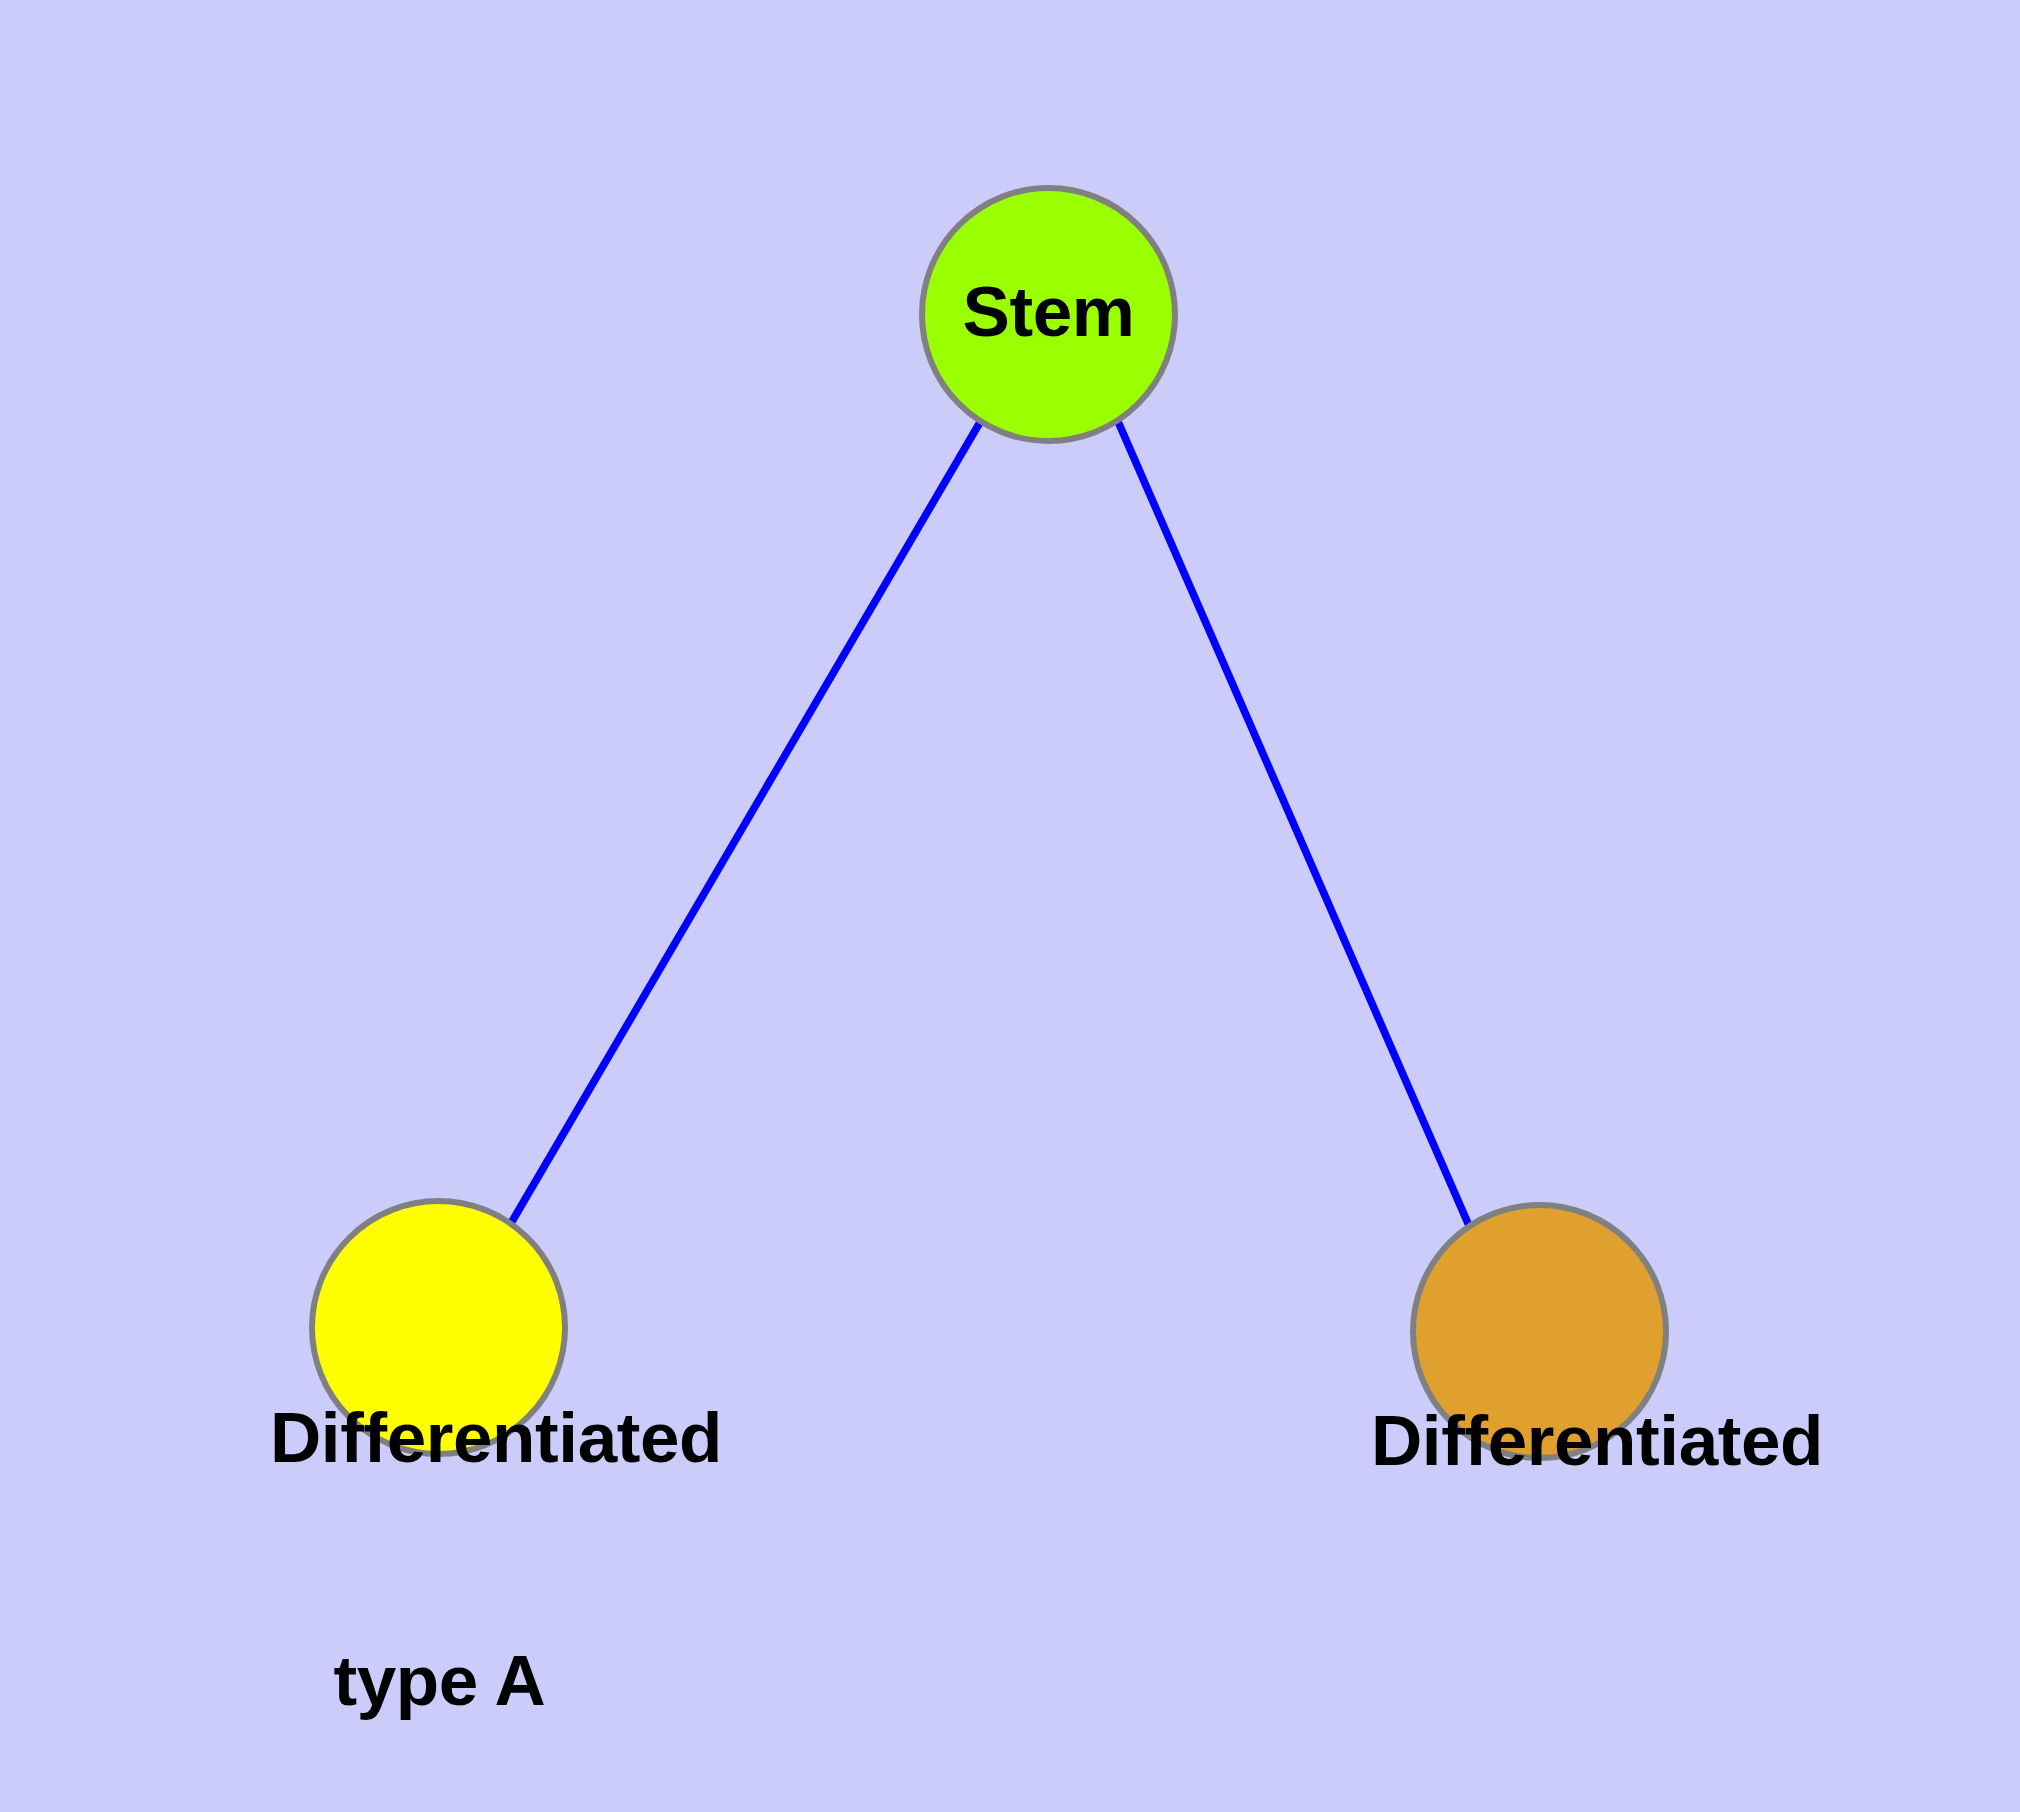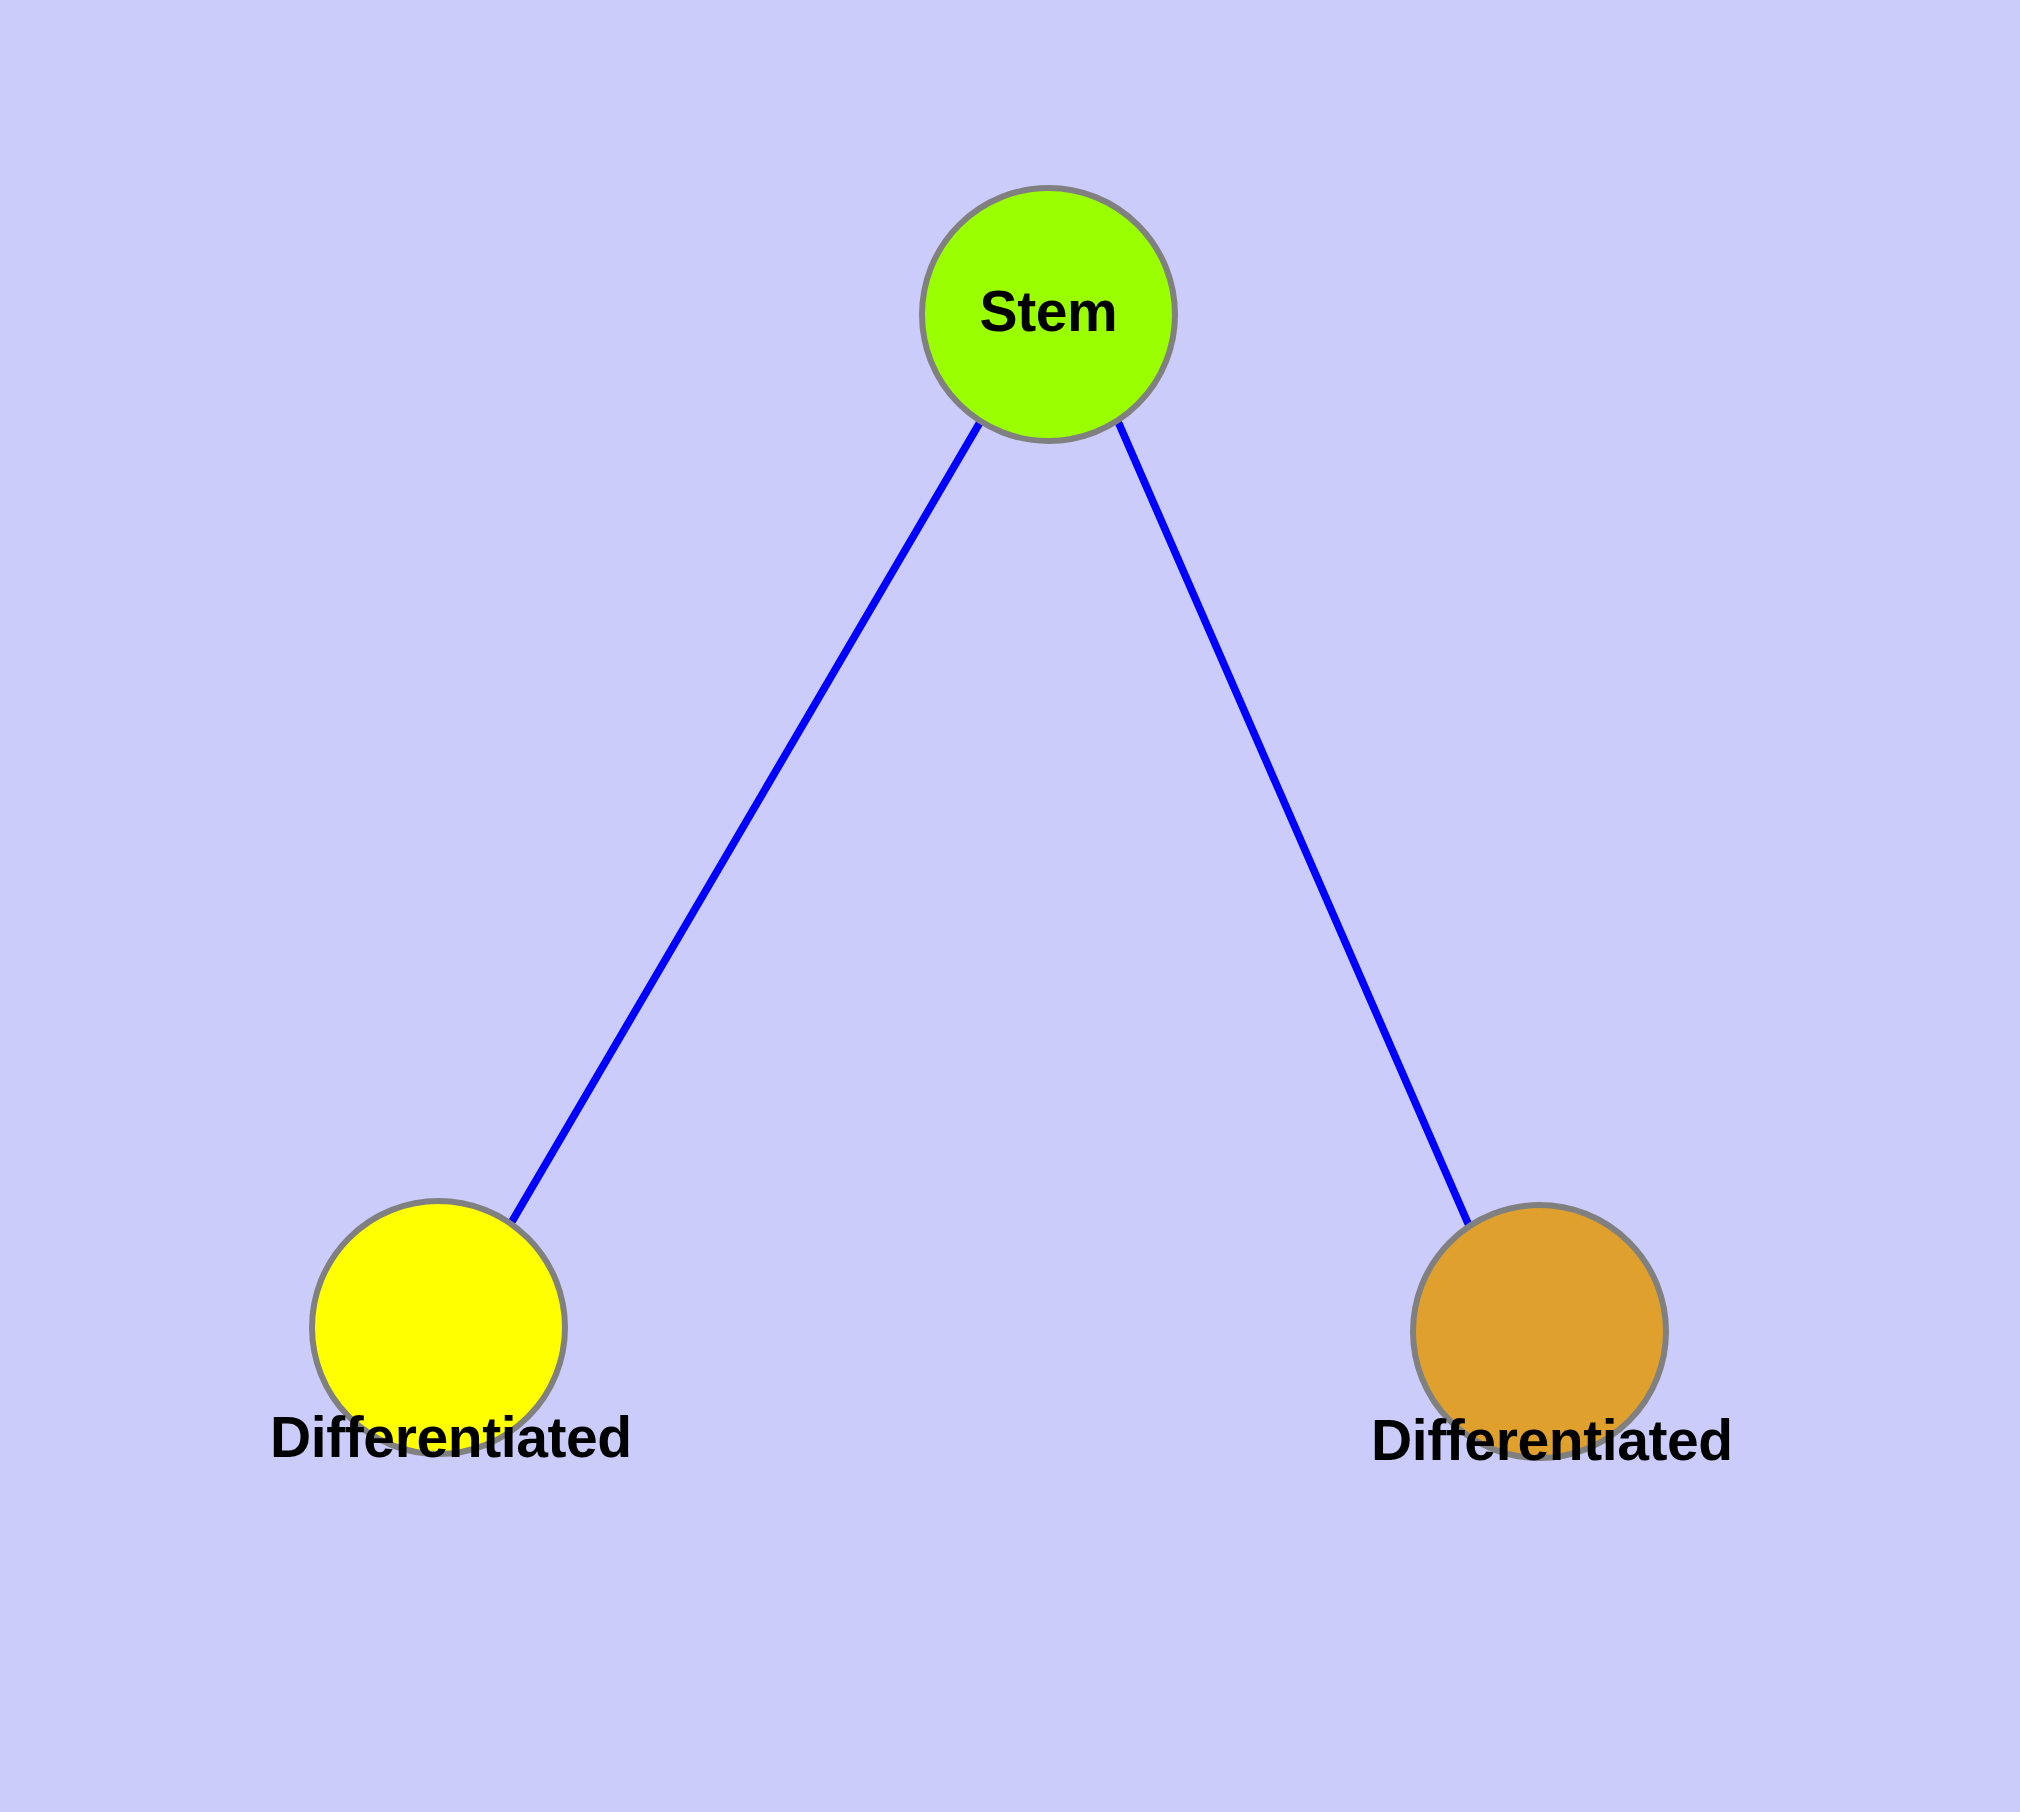--- a/index.html
+++ b/index.html
@@ -46,21 +46,21 @@
     left: 1410px;
     top: 1202px;
     width: 259px;
     height: 259px;
     background: #e0a02e;
   }
   .node-label {
     position: absolute;
     color: #000000;
     font-weight: bold;
-    font-size: 57px;
+    font-size: 71px;
     line-height: 81px;
     text-align: center;
     white-space: pre;
     letter-spacing: -0.4px;
   }
   .label-stem {
     left: 879px;
     top: 271px;
     width: 339px;
   }
@@ -86,20 +86,21 @@
   </svg>
 
   <div class="node node-stem" style="background: rgb(154, 255, 0); border-color: rgb(128, 128, 128); left: 919px; top: 185px; width: 259px; height: 259px;"></div>
   <div class="node node-typea" style="background: rgb(255, 255, 0); border-color: rgb(128, 128, 128); left: 309px; top: 1198px; width: 259px; height: 259px;"></div>
   <div class="node node-typeb" style="background: rgb(224, 160, 46); border-color: rgb(128, 128, 128); left: 1410px; top: 1202px; width: 259px; height: 259px;"></div>
 
   <div class="node-label label-stem" style="color: rgb(0, 0, 0);">Stem</div>
 
   <div class="node-label label-typea" style="color: rgb(0, 0, 0);">
     <div>Differentiated</div>
+    <div>type A</div>
   </div>
 
   <div class="node-label label-typeb" style="color: rgb(0, 0, 0);">
     <div>Differentiated</div>
   </div>
 
 </div>
 
 
 </body></html>

